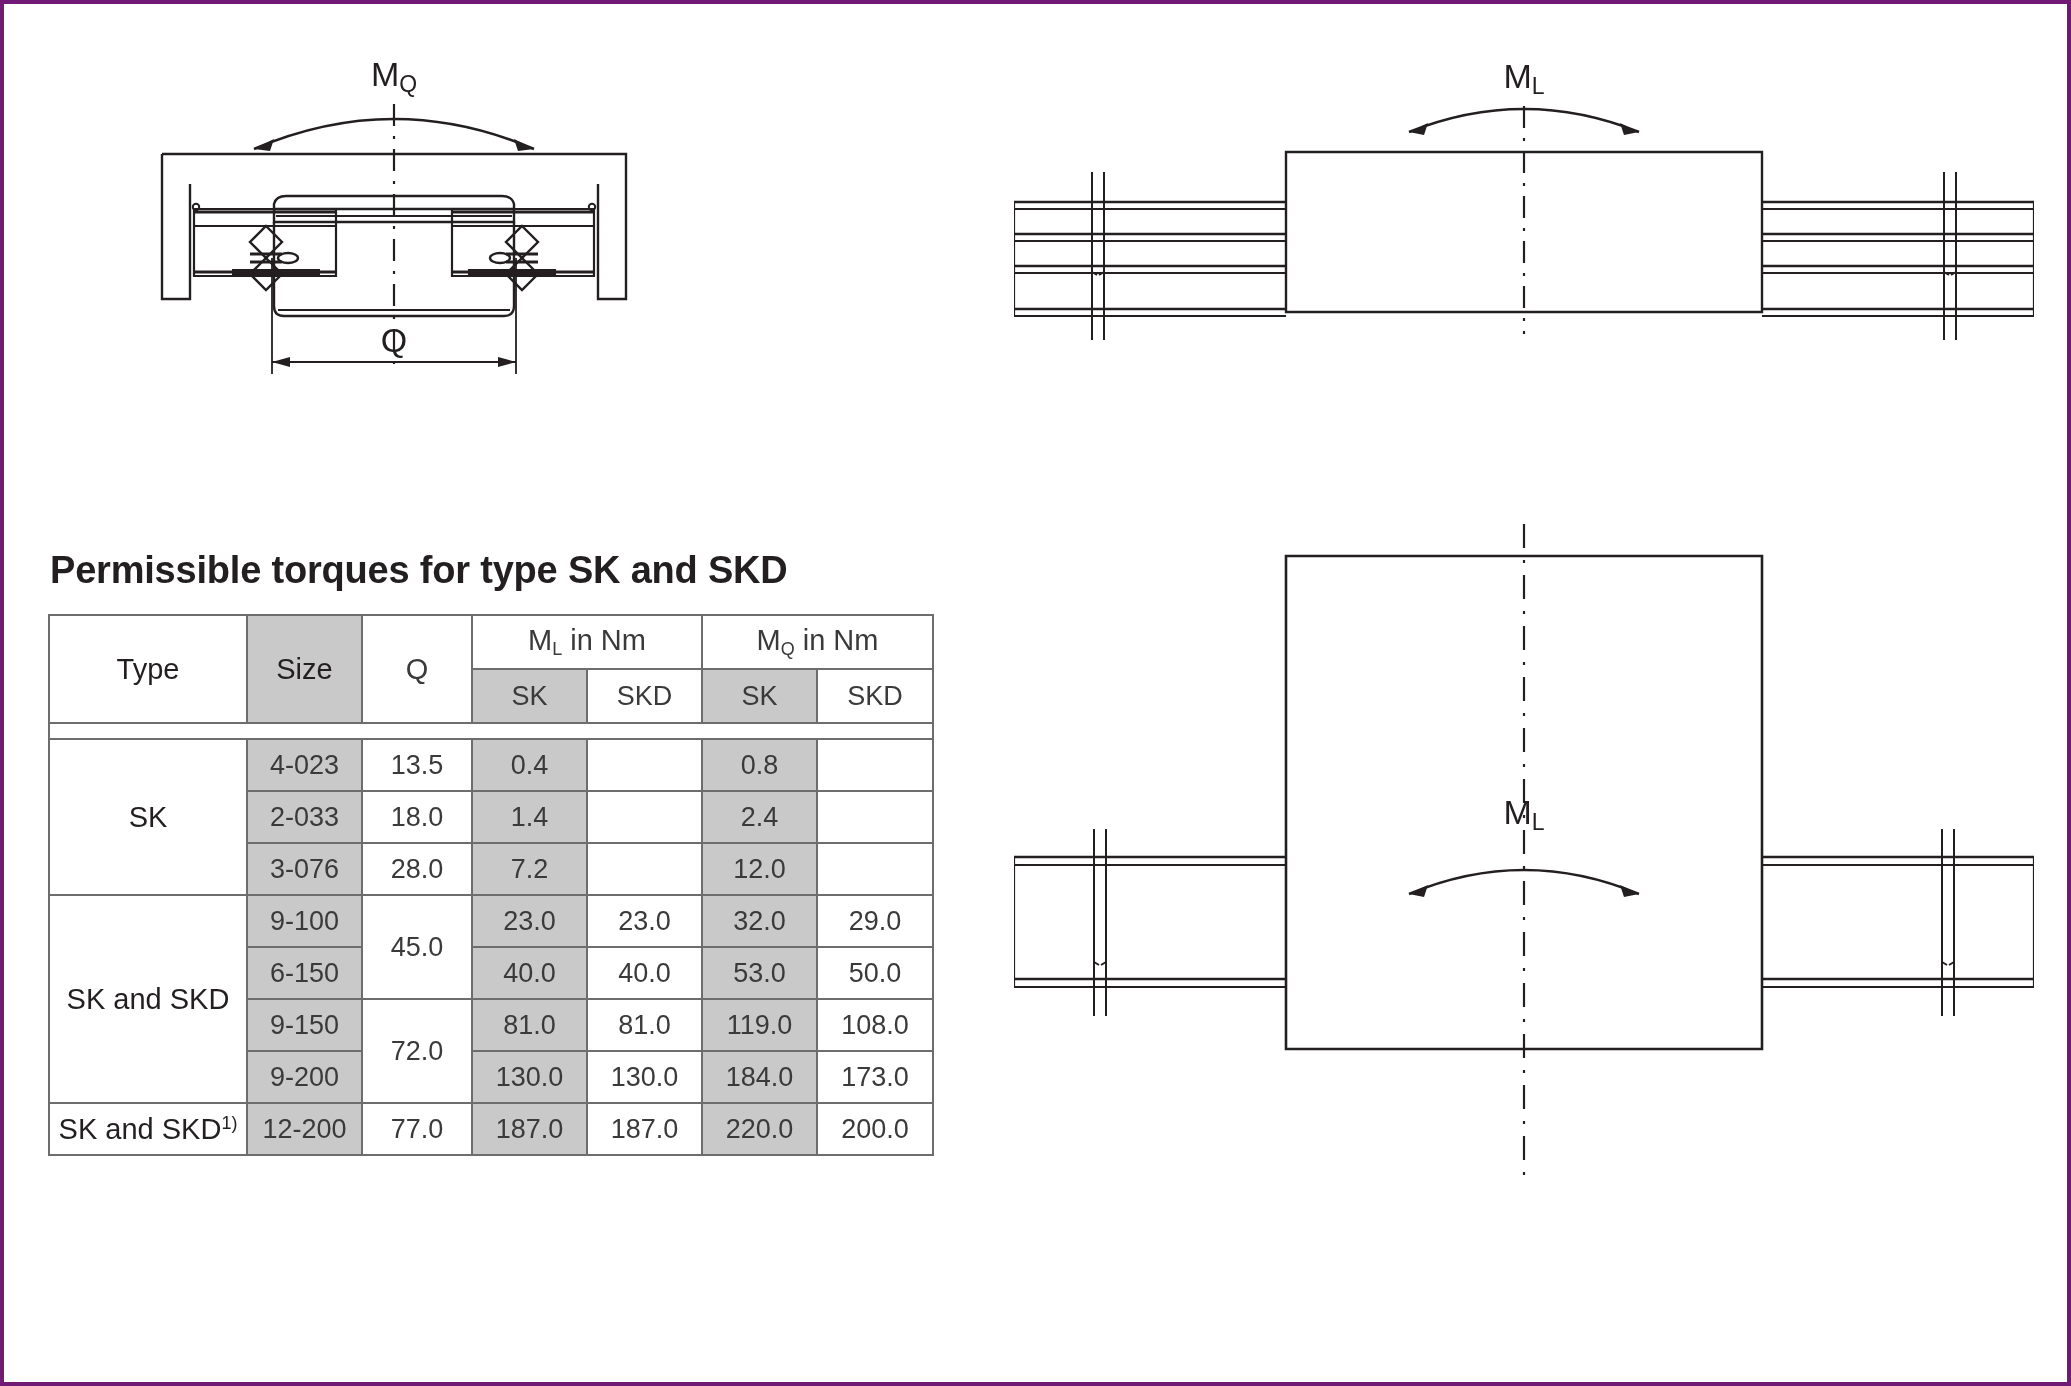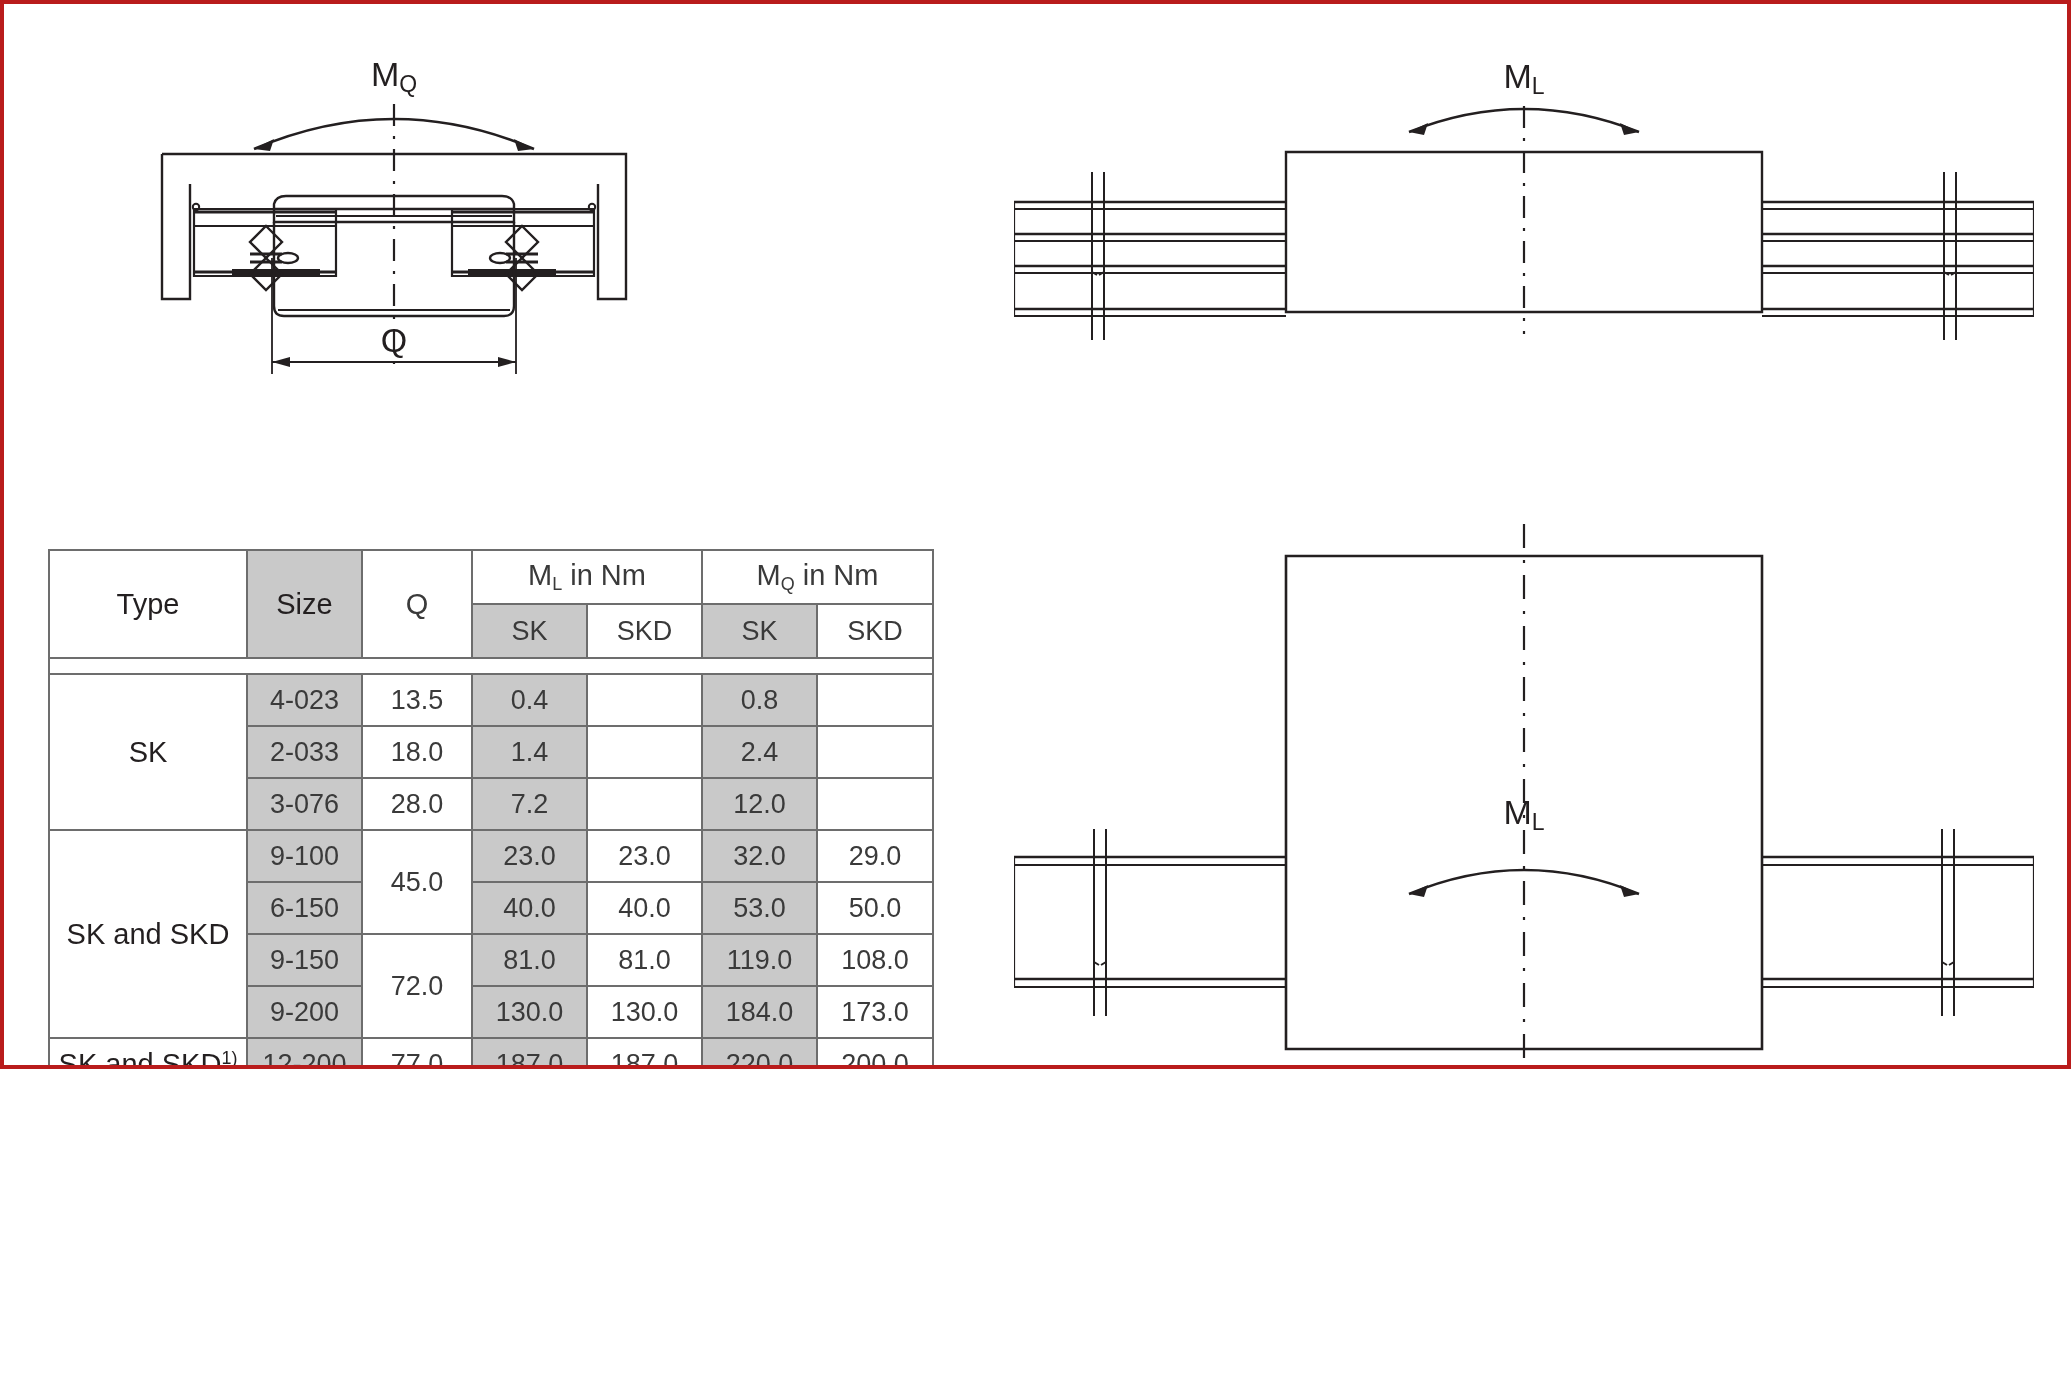--- a/index.html
+++ b/index.html
@@ -7,23 +7,23 @@
     padding: 0;
     background: #ffffff;
   }
   body {
     font-family: "Liberation Sans", sans-serif;
     color: #231f20;
   }
   #page {
     position: relative;
     width: 2071px;
-    height: 1069px;
+    height: 1386px;
     background: #ffffff;
-    border: 4px solid #b91c1c;
+    border: 4px solid #701a75;
     box-sizing: border-box;
     overflow: hidden;
   }
 
   
   .drawing { position: absolute; }
   .dwg-svg { display: block; }
 
   
   #table-section {
@@ -228,20 +228,21 @@
         <line x1="928" y1="305" x2="928" y2="492" stroke-width="2"></line>
         <line x1="940" y1="305" x2="940" y2="492" stroke-width="2"></line>
         <path d="M 928 438 l 5 3 M 940 438 l -5 3" stroke-width="2"></path>
       </g>
       <text x="510" y="300" text-anchor="middle" font-family="Liberation Sans, sans-serif" font-size="34" fill="#231f20"><tspan>M</tspan><tspan font-size="23" dy="6">L</tspan></text>
     </svg>
   </div>
 
   <div id="table-section">
 
+    <div id="table-title">Permissible torques for type SK and SKD</div>
 
     <table class="torque">
       <colgroup>
         <col style="width:198px">
         <col style="width:115px">
         <col style="width:110px">
         <col style="width:115px">
         <col style="width:115px">
         <col style="width:115px">
         <col style="width:116px">

